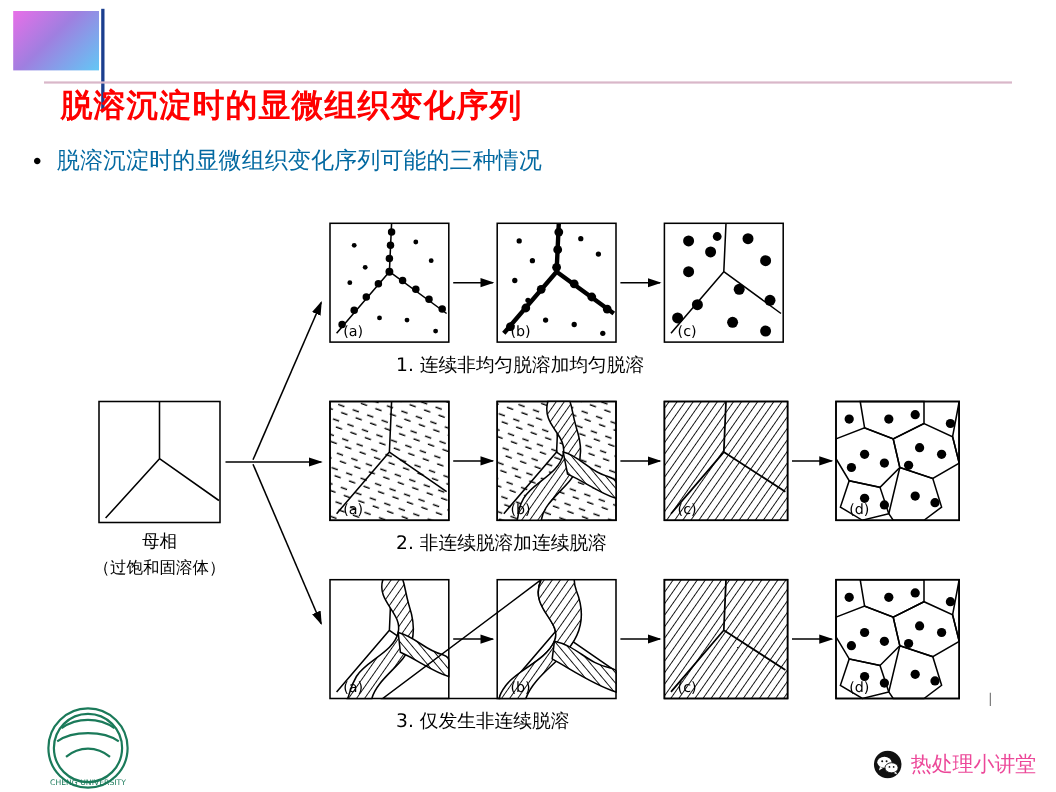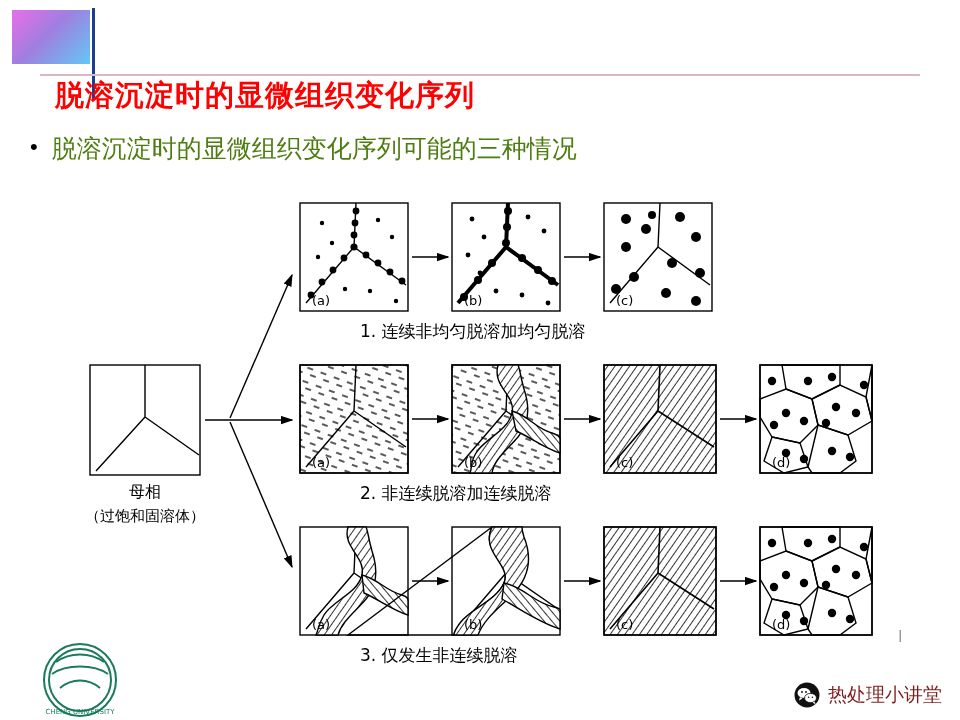--- a/index.html
+++ b/index.html
@@ -63,22 +63,22 @@
     align-items: flex-start;
   }
   .bullet-dot {
     font-size: 22px;
     color: #000;
     line-height: 1;
     margin-right: 14px;
     padding-top: 4px;
   }
   .bullet-text {
-    font-size: 25px;
-    color: #4d7c0f;
+    font-size: 21px;
+    color: #0369a1;
     white-space: nowrap;
     font-family: "DejaVu Sans", sans-serif;
   }
 
   
   .figure {
     position: absolute;
     left: 60px;
     top: 185px;
     width: 840px;
@@ -101,21 +101,21 @@
     display: flex;
     align-items: center;
   }
   .wechat-icon {
     width: 26px;
     height: 26px;
     margin-right: 8px;
   }
   .wechat-text {
     font-size: 19px;
-    color: #7f1d1d;
+    color: #ec4899;
     font-family: Liberation Mono, monospace;
   }
   .tick-mark {
     position: absolute;
     right: 58px;
     bottom: 78px;
     font-size: 13px;
     color: #777;
   }
 </style>

